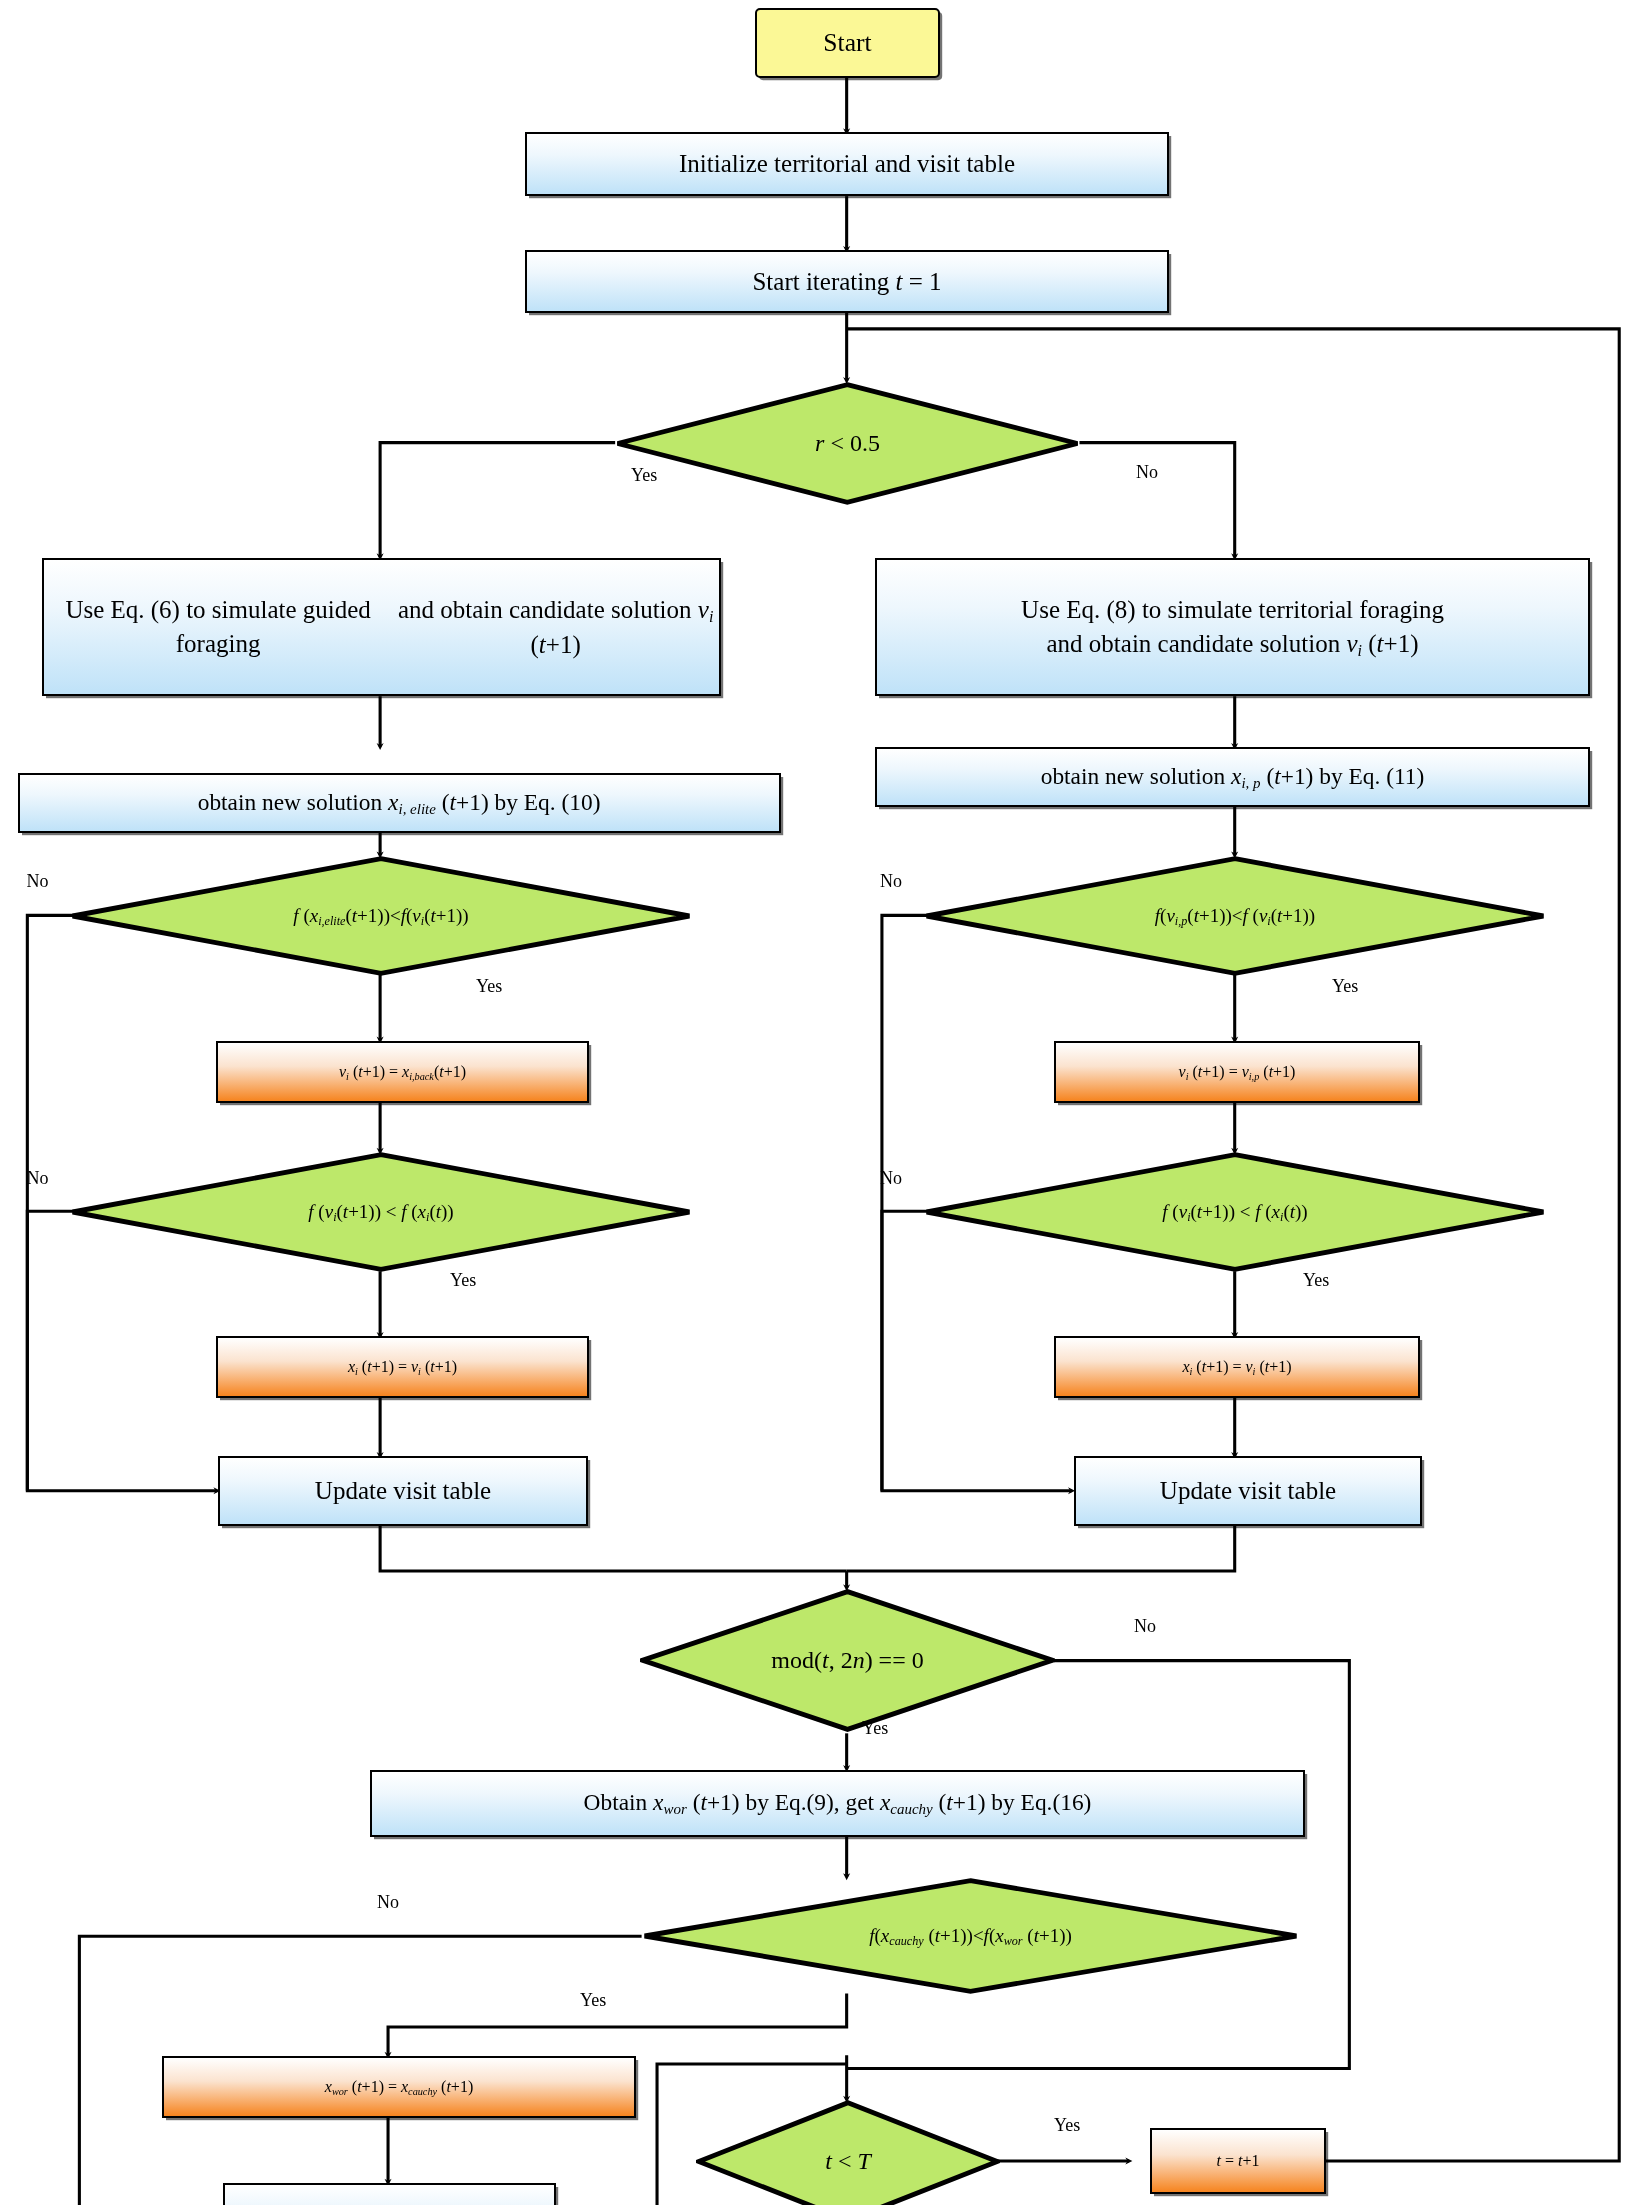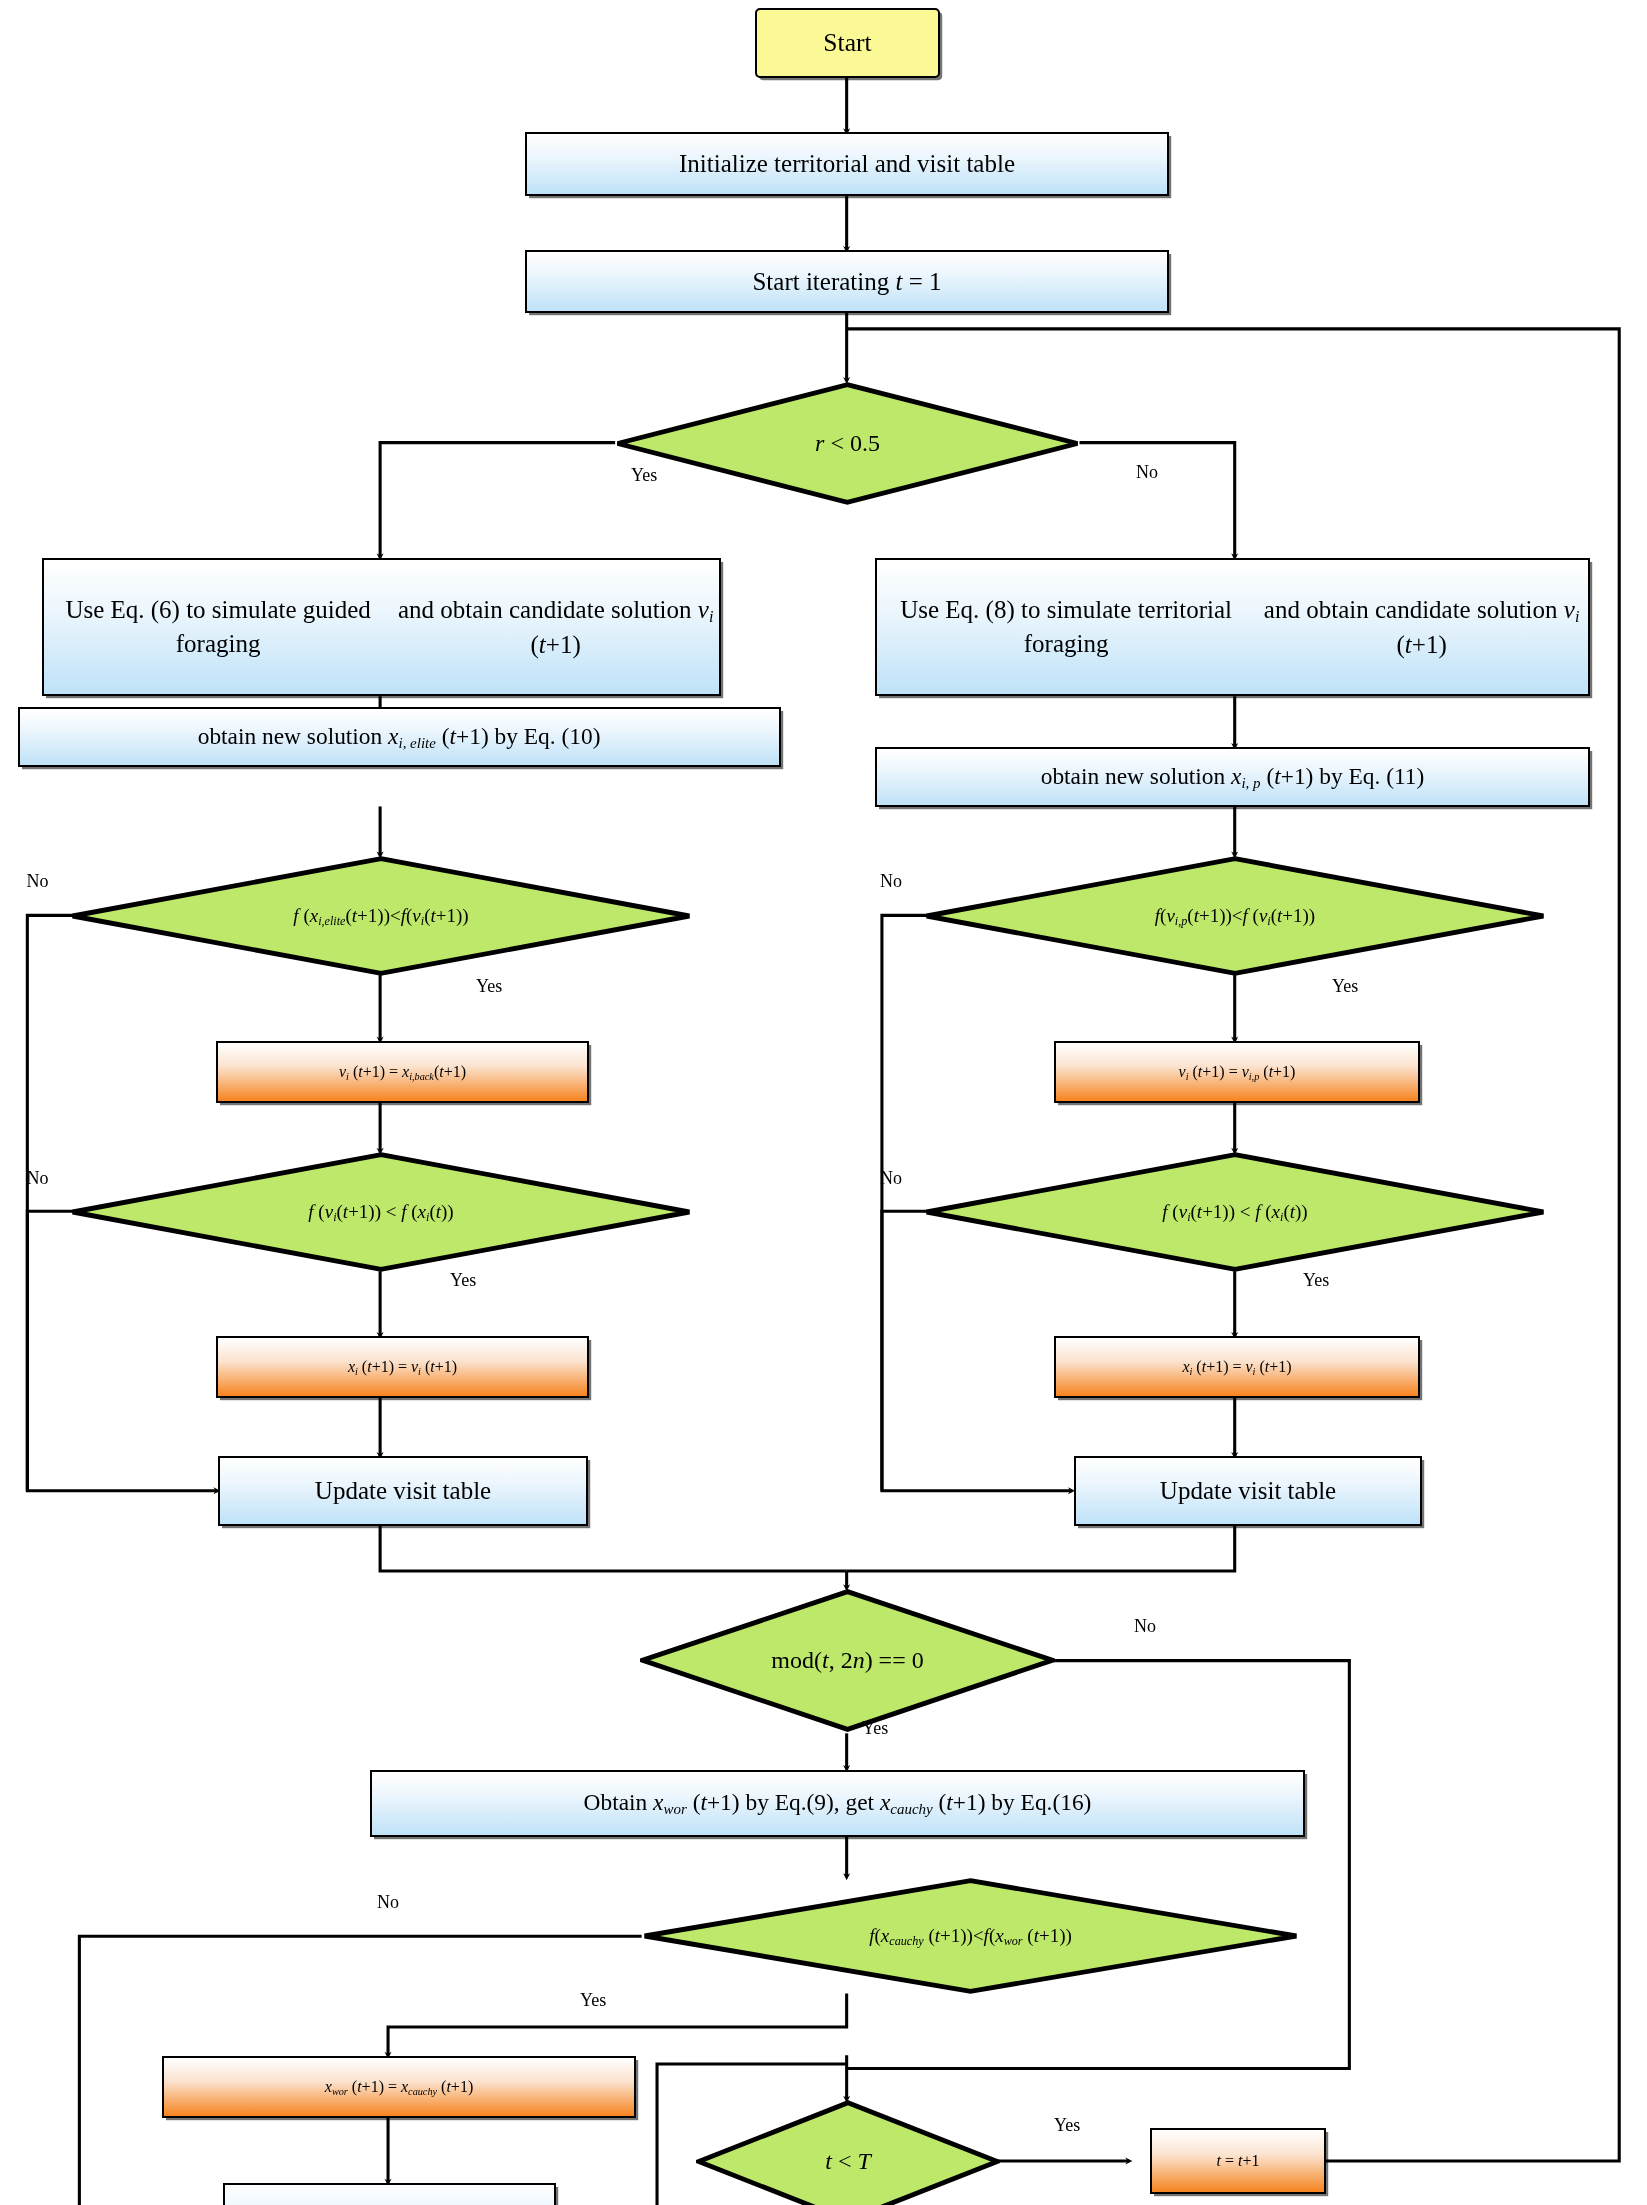--- a/index.html
+++ b/index.html
@@ -151,26 +151,26 @@
   </div>
 
   <div class="lbl t-lbl" style="left:631px;top:465px;">Yes</div>
   <div class="lbl t-lbl" style="left:1136px;top:462px;">No</div>
 
   <div class="node proc t-proc" style="left:42px;top:558px;width:679px;height:138px;flex-direction:row;">
     <span>Use Eq. (6) to simulate guided foraging</span>
     <span>and obtain candidate solution <i class="v">v</i><sub>i</sub> (<i class="v">t</i>+1)</span>
   </div>
 
-  <div class="node proc t-proc" style="left:875px;top:558px;width:715px;height:138px;flex-direction:row;">
+  <div class="node proc t-proc" style="left:875px;top:558px;width:715px;height:138px;flex-direction:column;">
     <span>Use Eq. (8) to simulate territorial foraging</span>
     <span>and obtain candidate solution <i class="v">v</i><sub>i</sub> (<i class="v">t</i>+1)</span>
   </div>
 
-  <div class="node proc t-proc-sm" style="left:17.6px;top:707px;width:763px;height:60px;">
+  <div class="node proc t-proc-sm" style="left:17.6px;top:773px;width:763px;height:60px;">
     <span>obtain new solution <i class="v">x</i><sub>i, elite</sub> (<i class="v">t</i>+1) by Eq. (10)</span>
   </div>
 
   <div class="node proc t-proc-sm" style="left:875px;top:747px;width:715px;height:60px;">
     <span>obtain new solution <i class="v">x</i><sub>i, p</sub> (<i class="v">t</i>+1) by Eq. (11)</span>
   </div>
 
   <div class="node dec t-dec" style="left:70px;top:856px;width:622px;height:120px;">
     <svg class="dshape" viewBox="0 0 1410 272" preserveAspectRatio="none">
       <polygon points="705,6 1404,136 705,266 6,136" fill="#BDE86A" stroke="#000" stroke-width="11"></polygon>

